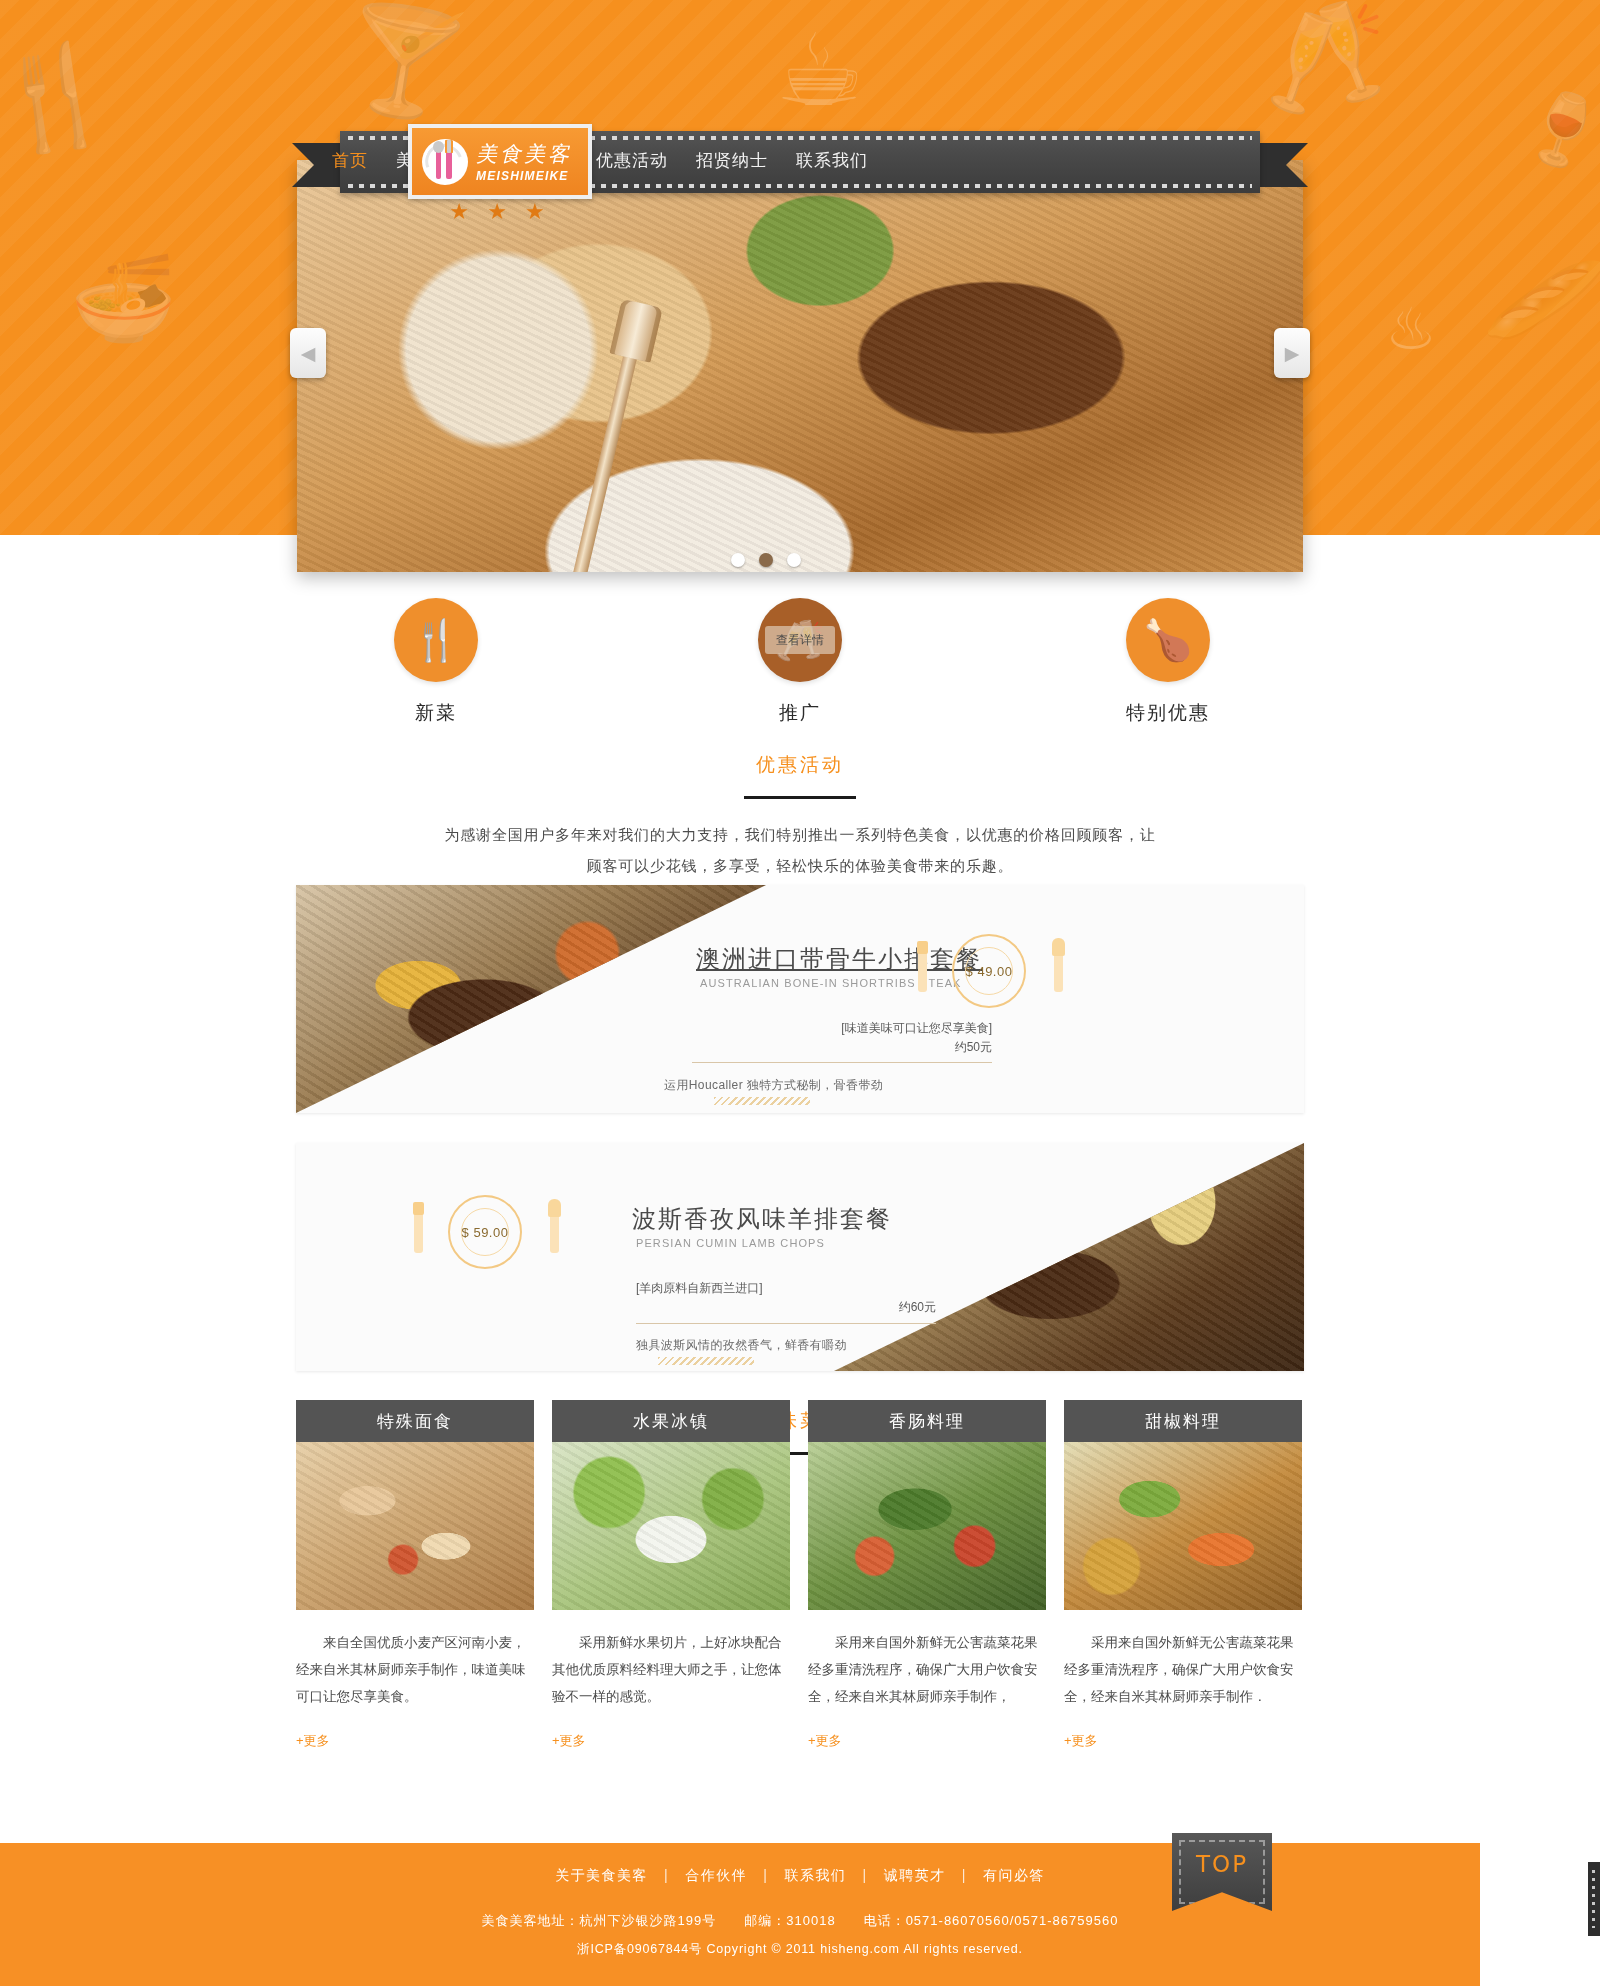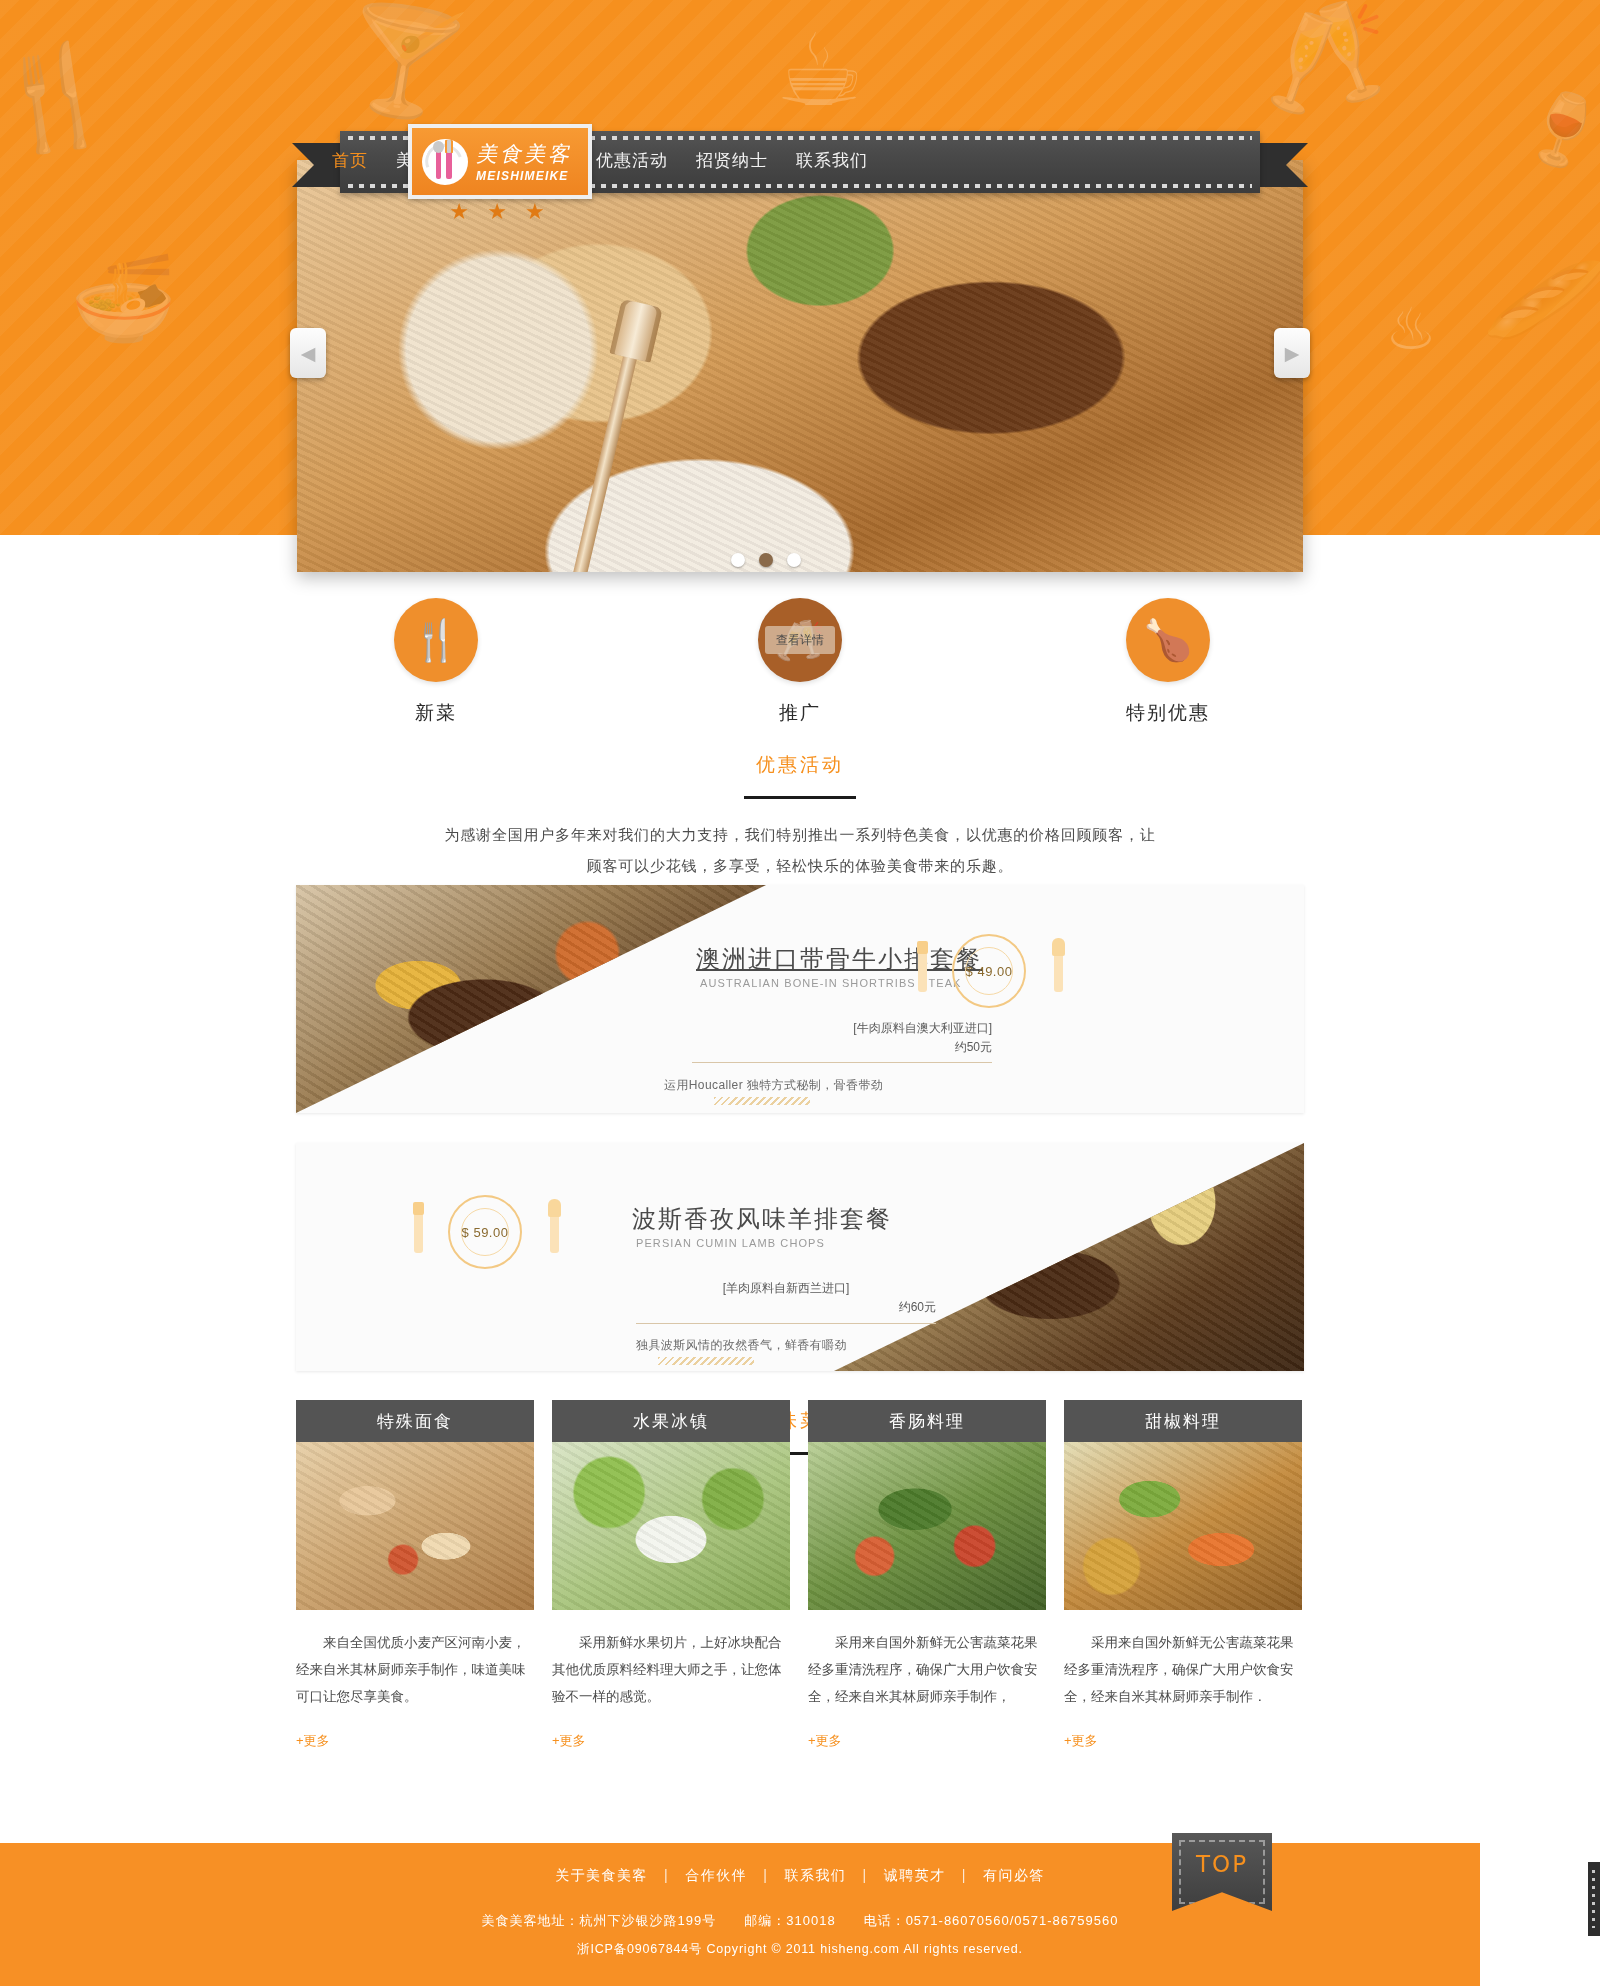--- a/index.html
+++ b/index.html
@@ -349,21 +349,21 @@
   <span>为感谢全国用户多年来对我们的大力支持，我们特别推出一系列特色美食，以优惠的价格回顾顾客，让</span>
   <span>顾客可以少花钱，多享受，轻松快乐的体验美食带来的乐趣。</span>
 </div>
 
 <div class="panel p1">
   <div class="panel-photo left">
     <div class="photo-steak"></div>
   </div>
   <div class="prod-title" style="left:400px; top:58px;text-decoration:underline;">澳洲进口带骨牛小排套餐</div>
   <div class="prod-en" style="left:404px; top:92px;">AUSTRALIAN BONE-IN SHORTRIBS STEAK</div>
-  <div class="prod-meta" style="left:396px; top:133px; width:300px; text-align:right;">[牛肉原料自澳大利亚进口]</div>
+  <div class="prod-meta" style="left:396px; top:133px; width:300px; text-align:right;">[味道美味可口让您尽享美食]</div>
   <div class="prod-meta" style="left:396px; top:152px; width:300px; text-align:right;">约50元</div>
   <div class="prod-rule" style="left:396px; top:177px; width:300px;"></div>
   <div class="prod-note" style="left:368px; top:192px;">运用Houcaller 独特方式秘制，骨香带劲</div>
   <div class="squiggle" style="left:418px; top:212px;"></div>
 
   <div class="cutlery fk" style="left:622px; top:65px;"></div>
   <div class="plate" style="left:656px; top:49px;">
     <div class="inner"></div>
     <div class="amt">$ 49.00</div>
   </div>
@@ -376,21 +376,21 @@
   </div>
   <div class="cutlery fk" style="left:118px; top:68px;"></div>
   <div class="plate" style="left:152px; top:52px;">
     <div class="inner"></div>
     <div class="amt">$ 59.00</div>
   </div>
   <div class="cutlery kn" style="left:254px; top:68px;"></div>
 
   <div class="prod-title" style="left:336px; top:60px;">波斯香孜风味羊排套餐</div>
   <div class="prod-en" style="left:340px; top:94px;">PERSIAN CUMIN LAMB CHOPS</div>
-  <div class="prod-meta" style="left:340px; top:135px; width:300px; text-align:center;">[羊肉原料自新西兰进口]</div>
+  <div class="prod-meta" style="left:340px; top:135px; width:300px; text-align:left;">[羊肉原料自新西兰进口]</div>
   <div class="prod-meta" style="left:340px; top:154px; width:300px; text-align:right;">约60元</div>
   <div class="prod-rule" style="left:340px; top:180px; width:300px;"></div>
   <div class="prod-note" style="left:340px; top:194px;">独具波斯风情的孜然香气，鲜香有嚼劲</div>
   <div class="squiggle" style="left:362px; top:214px;"></div>
 </div>
 
 <div class="sec-head menu-head">
   <div class="sec-title">美味菜单</div>
   <div class="sec-rule"></div>
 </div>

